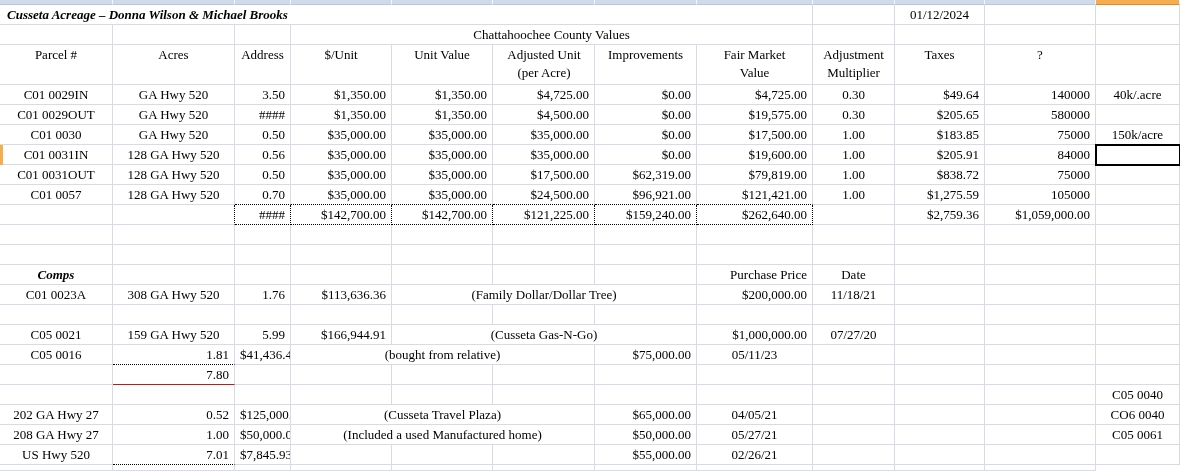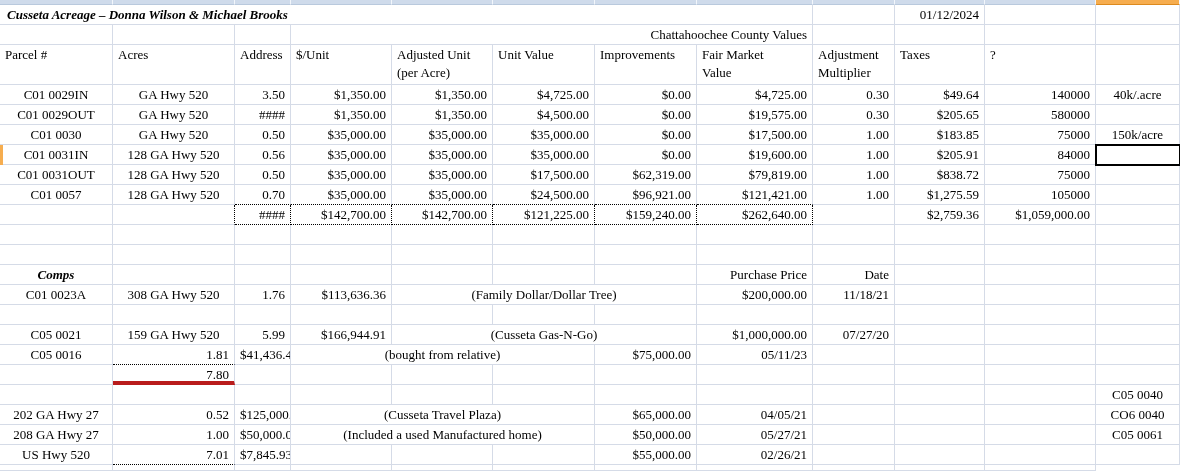--- a/index.html
+++ b/index.html
@@ -17,33 +17,33 @@
   .cell{
     box-sizing:border-box;
     border-right:1px solid #d5dbe7;
     border-bottom:1px solid #d5dbe7;
     padding:2px 5px 0 5px;
     white-space:nowrap;overflow:hidden;
     line-height:16px;
   }
   .tl{text-align:center}
   .tr{text-align:right}
-  .tc{text-align:right}
+  .tc{text-align:center}
   .bi{font-weight:bold;font-style:italic}
   .title{font-weight:bold;font-style:italic;padding-left:7px}
-  .hdr{white-space:normal;line-height:18px;padding-top:1px}
+  .hdr{text-align:center;white-space:normal;line-height:18px;padding-top:1px}
   .inner{display:inline-block;vertical-align:top}
   .w32{width:34px}
   .w80{width:82px}
   .w90{width:92px}
   .w64{width:66px;word-break:break-all}
   .db{border-bottom:1px dotted #000}
   .dr{border-right:1px dotted #000}
   .ants{border-right:1px dotted #000;border-bottom:1px dotted #000}
-  .sumline{border-bottom:4px solid #b91c1c}
+  .sumline{border-bottom:1px solid #b91c1c}
   .active{position:relative;outline:2px solid #000;outline-offset:-1px;z-index:3}
   .strip{background:#cfdbeb;border-right:1px solid #f2f6fb;border-bottom:1px solid #b9c9dd;padding:0}
   .strip-sel{background:#f6ad4f;border-bottom:1px solid #dd8a1e}
   .row-sliver{position:absolute;left:0;top:145px;width:3px;height:20px;background:#f6ad4f;z-index:5}
 </style>
 </head>
 <body>
 
 <div class="sheet" id="grid">
   <div class="row-sliver"></div>
@@ -69,22 +69,22 @@
     <div class="cell "></div>
     <div class="cell tc" style="grid-column: span 5;">Chattahoochee County Values</div>
     <div class="cell "></div>
     <div class="cell "></div>
     <div class="cell "></div>
     <div class="cell "></div>
     <div class="cell hdr">Parcel #</div>
     <div class="cell hdr"><span class="inner w32">Acres</span></div>
     <div class="cell hdr">Address</div>
     <div class="cell hdr">$/Unit</div>
+    <div class="cell hdr">Unit Value</div>
     <div class="cell hdr"><span class="inner w90">Adjusted Unit (per Acre)</span></div>
-    <div class="cell hdr">Unit Value</div>
     <div class="cell hdr"><span class="inner w80">Improvements</span></div>
     <div class="cell hdr"><span class="inner w90">Fair Market Value</span></div>
     <div class="cell hdr"><span class="inner w64">Adjustment Multiplier</span></div>
     <div class="cell hdr">Taxes</div>
     <div class="cell hdr">?</div>
     <div class="cell "></div>
     <div class="cell tl">C01 0029IN</div>
     <div class="cell tl">GA Hwy 520</div>
     <div class="cell tr">3.50</div>
     <div class="cell tr">$1,350.00</div>

